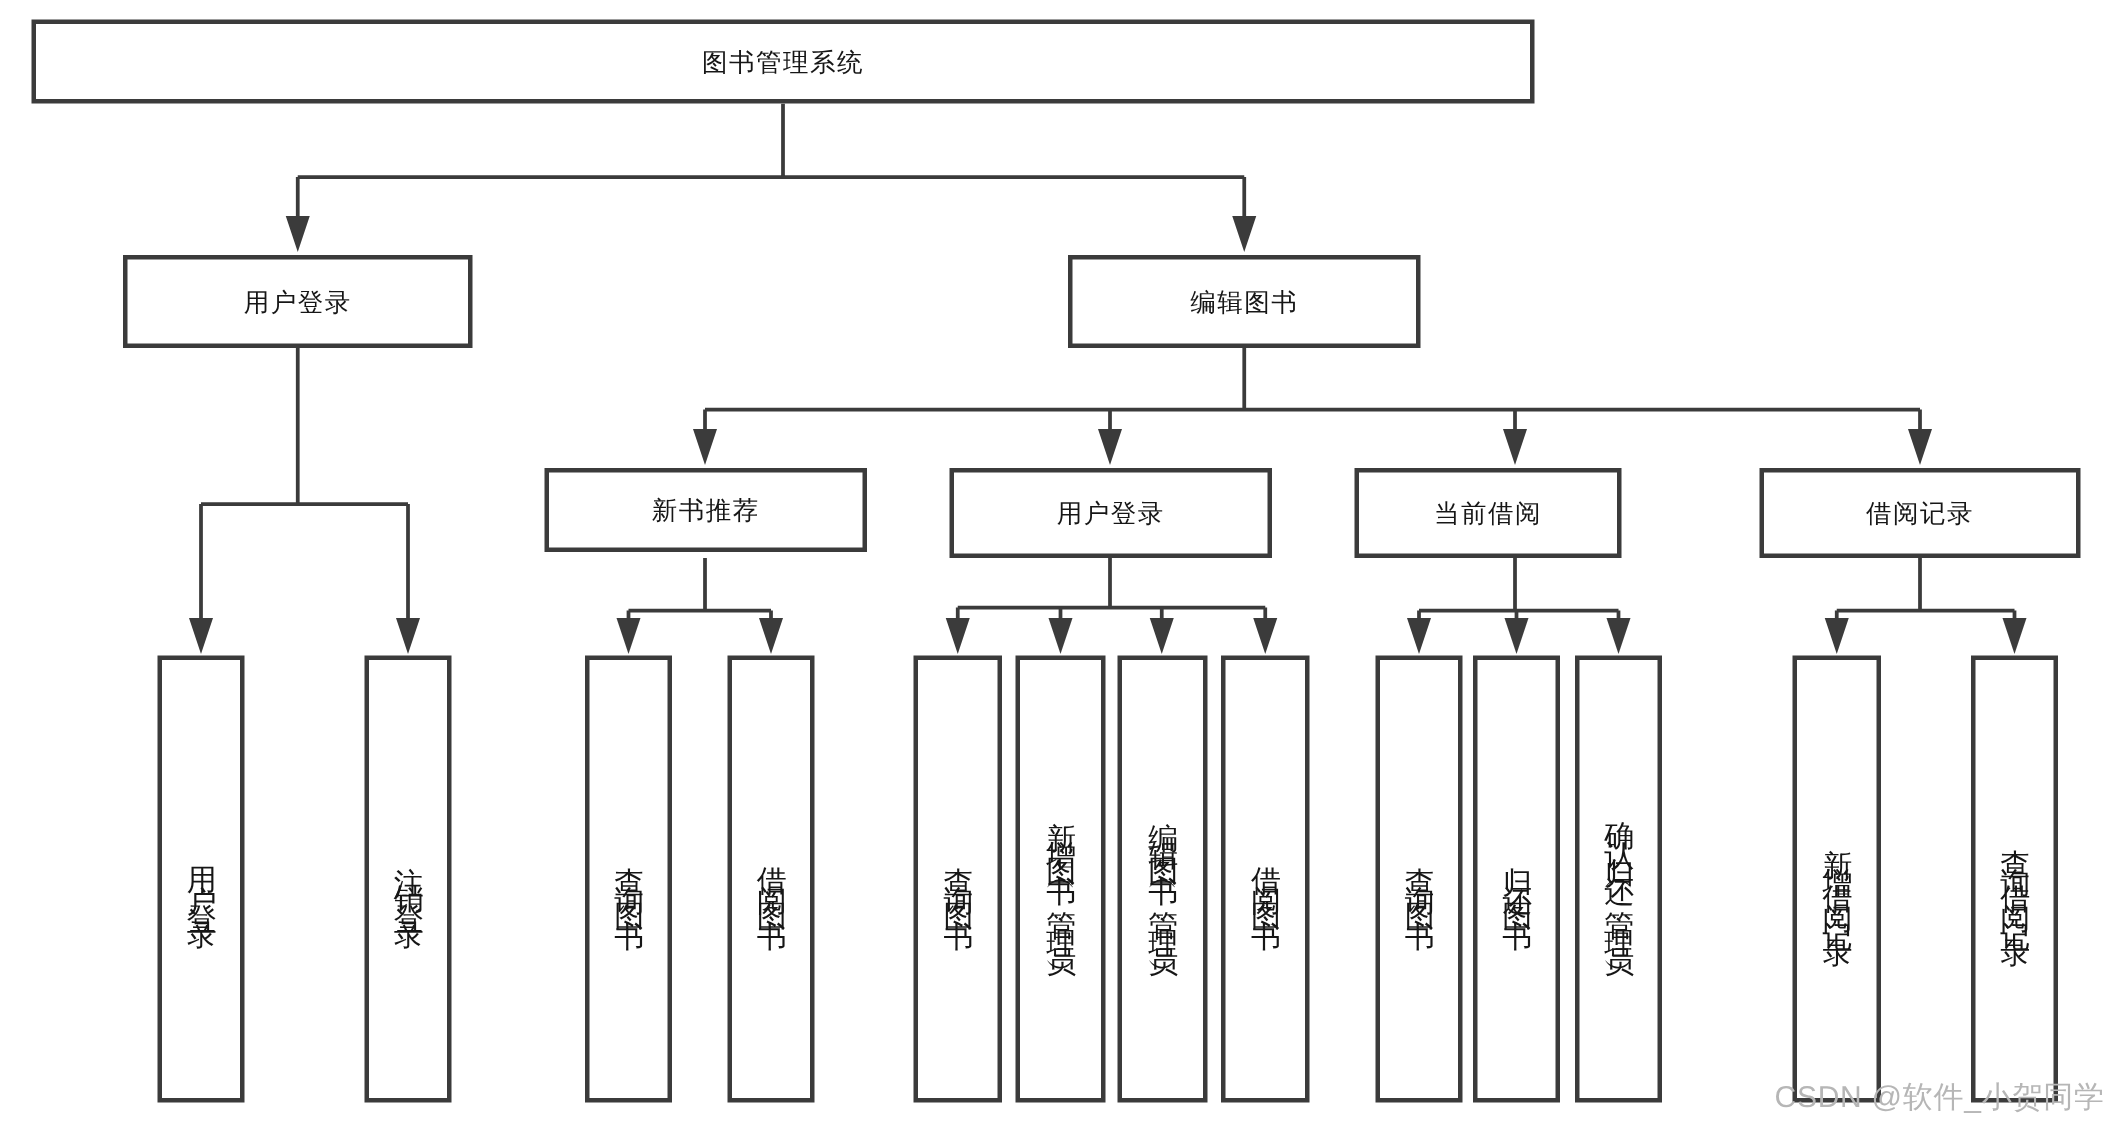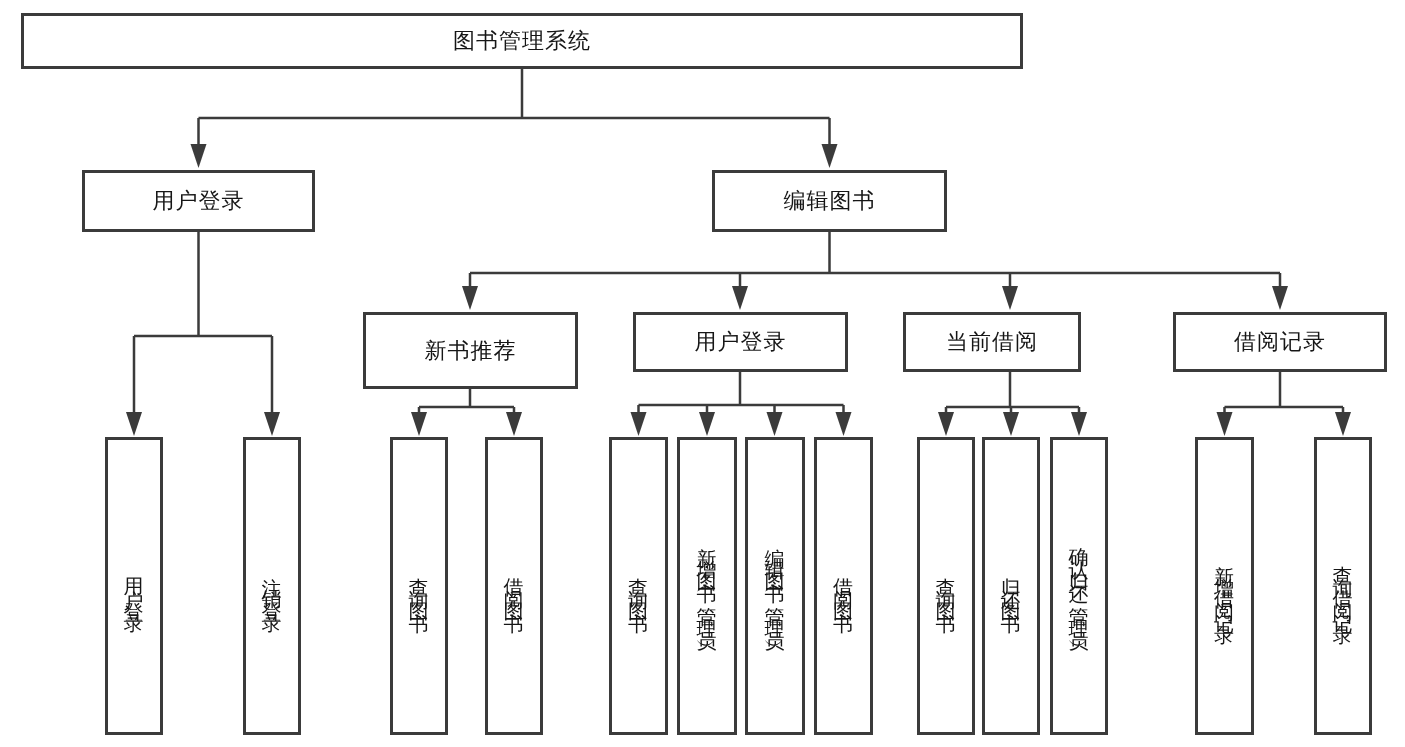--- a/index.html
+++ b/index.html
@@ -16,21 +16,21 @@
     position: absolute;
     box-sizing: border-box;
     border: 3px solid #3b3b3b;
     background: #ffffff;
     display: flex;
     align-items: center;
     justify-content: center;
     color: #161616;
     z-index: 2;
   }
-  .h-label { font-size: 22px; letter-spacing: 1px; white-space: nowrap; font-family: Liberation Serif, serif; }
+  .h-label { font-size: 17px; letter-spacing: 1px; white-space: nowrap; font-family: Liberation Serif, serif; }
   .v-label {
     writing-mode: vertical-rl;
     text-orientation: mixed;
     font-size: 20px;
     line-height: 1;
     letter-spacing: 12px;
     white-space: nowrap;
   }
   .watermark {
     position: absolute;
@@ -85,21 +85,21 @@
     <span class="h-label">图书管理系统</span>
   </div>
 
   <div class="node" style="left:82px; top:170px; width:233px; height:62px;">
     <span class="h-label">用户登录</span>
   </div>
   <div class="node" style="left:712px; top:170px; width:235px; height:62px;">
     <span class="h-label">编辑图书</span>
   </div>
 
-  <div class="node" style="left:363px; top:312px; width:215px; height:77px;">
+  <div class="node" style="left:363px; top:312px; width:215px; height:56px;">
     <span class="h-label">新书推荐</span>
   </div>
   <div class="node" style="left:633px; top:312px; width:215px; height:60px;">
     <span class="h-label">用户登录</span>
   </div>
   <div class="node" style="left:903px; top:312px; width:178px; height:60px;">
     <span class="h-label">当前借阅</span>
   </div>
   <div class="node" style="left:1173px; top:312px; width:214px; height:60px;">
     <span class="h-label">借阅记录</span>
@@ -142,14 +142,15 @@
     <span class="v-label">确认归还（管理员）</span>
   </div>
 
   <div class="node" style="left:1195px; top:437px; width:59px; height:298px;">
     <span class="v-label">新增借阅记录</span>
   </div>
   <div class="node" style="left:1314px; top:437px; width:58px; height:298px;">
     <span class="v-label">查询借阅记录</span>
   </div>
 
+  <div class="watermark">CSDN @软件_小贺同学</div>
 
 </div>
 
 </body></html>

